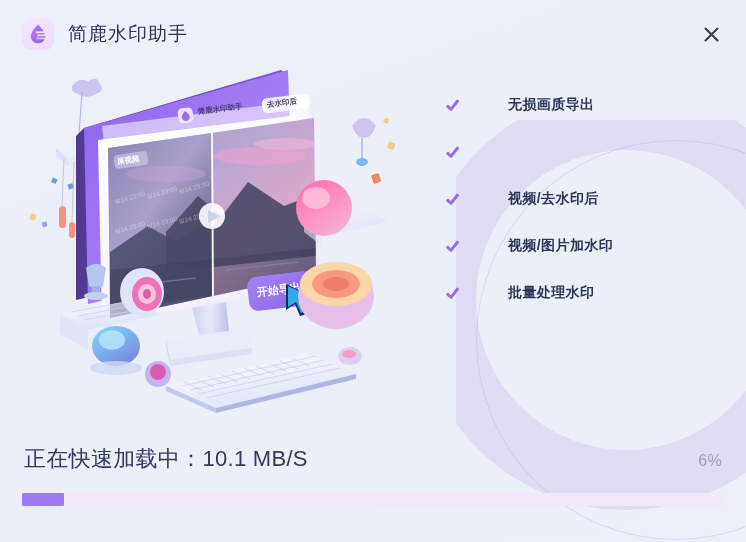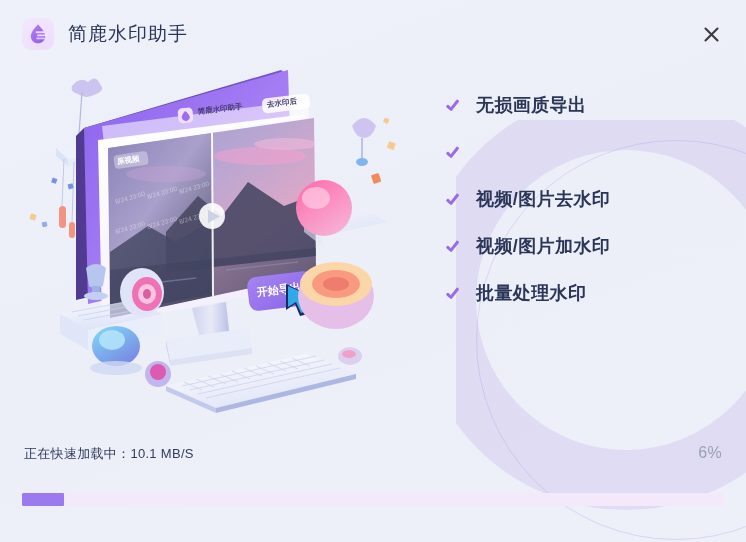--- a/index.html
+++ b/index.html
@@ -121,42 +121,43 @@
     content: "";
     position: absolute;
     left: 4px; top: 11.5px;
     width: 13px; height: 2.6px;
     background: #9a6ae8;
     border-radius: 1px;
     transform: rotate(-52deg);
     transform-origin: left center;
   }
   .feature-label {
-    font-size: 18px;
+    font-size: 14px;
     font-weight: bold;
     color: #2b3558;
     letter-spacing: 0.4px;
     white-space: nowrap;
+    margin-left: 32px;
   }
 
   
   .statusbar {
     position: absolute;
     left: 0; bottom: 0;
     width: 746px; height: 114px;
     z-index: 20;
   }
   .status-row {
     position: absolute;
     left: 24px; right: 24px; top: 16px;
     display: flex; align-items: baseline;
     justify-content: space-between;
   }
   .status-text {
-    font-size: 13px;
+    font-size: 22px;
     color: #323b5c;
     letter-spacing: 0.3px;
     white-space: nowrap;
   }
   .status-pct {
     font-size: 16px;
     color: #9aa0b5;
     letter-spacing: 0.3px;
   }
   .progress-track {
@@ -454,21 +455,21 @@
     <div class="features">
       <div class="feature">
         <span class="check"></span>
         <span class="feature-label">无损画质导出</span>
       </div>
       <div class="feature">
         <span class="check"></span>
       </div>
       <div class="feature">
         <span class="check"></span>
-        <span class="feature-label">视频/图片去水印</span>
+        <span class="feature-label">视频/去水印后</span>
       </div>
       <div class="feature">
         <span class="check"></span>
         <span class="feature-label">视频/图片加水印</span>
       </div>
       <div class="feature">
         <span class="check"></span>
         <span class="feature-label">批量处理水印</span>
       </div>
     </div>

